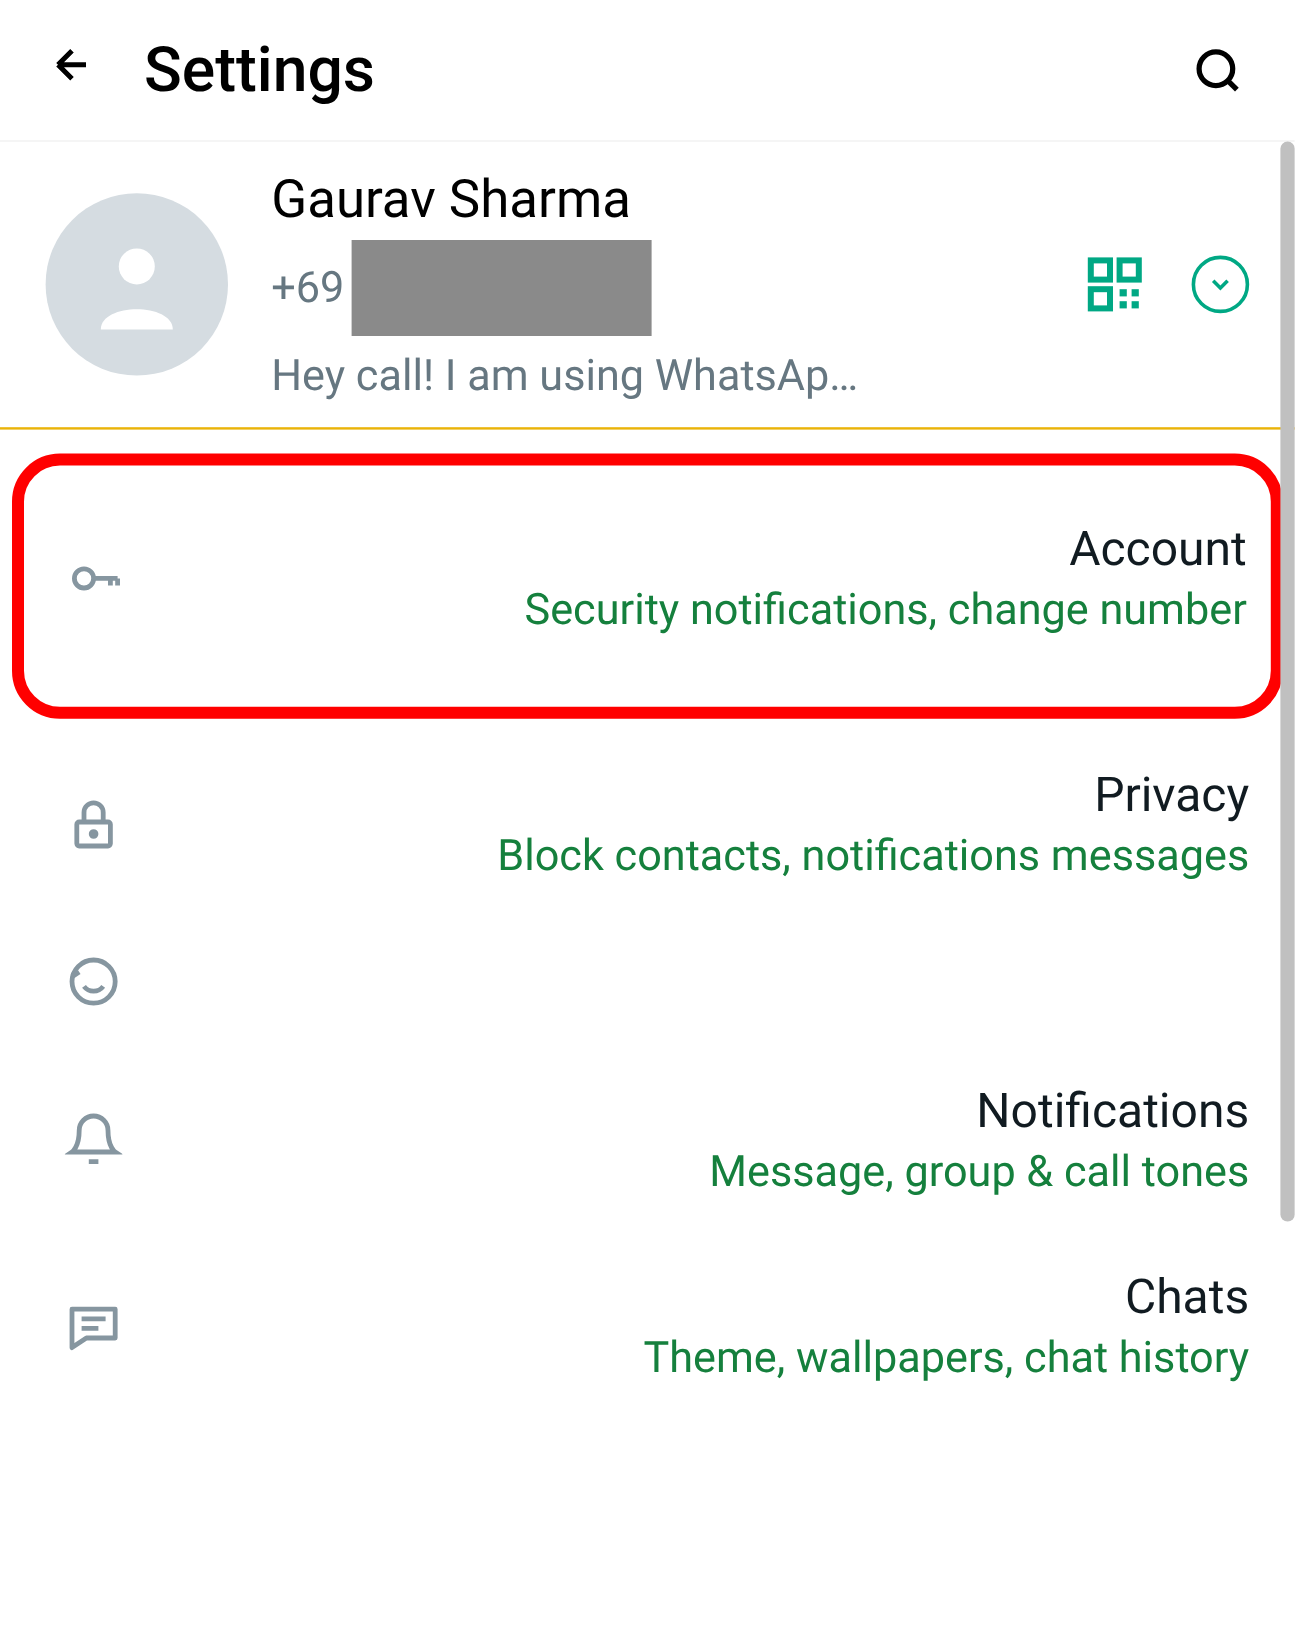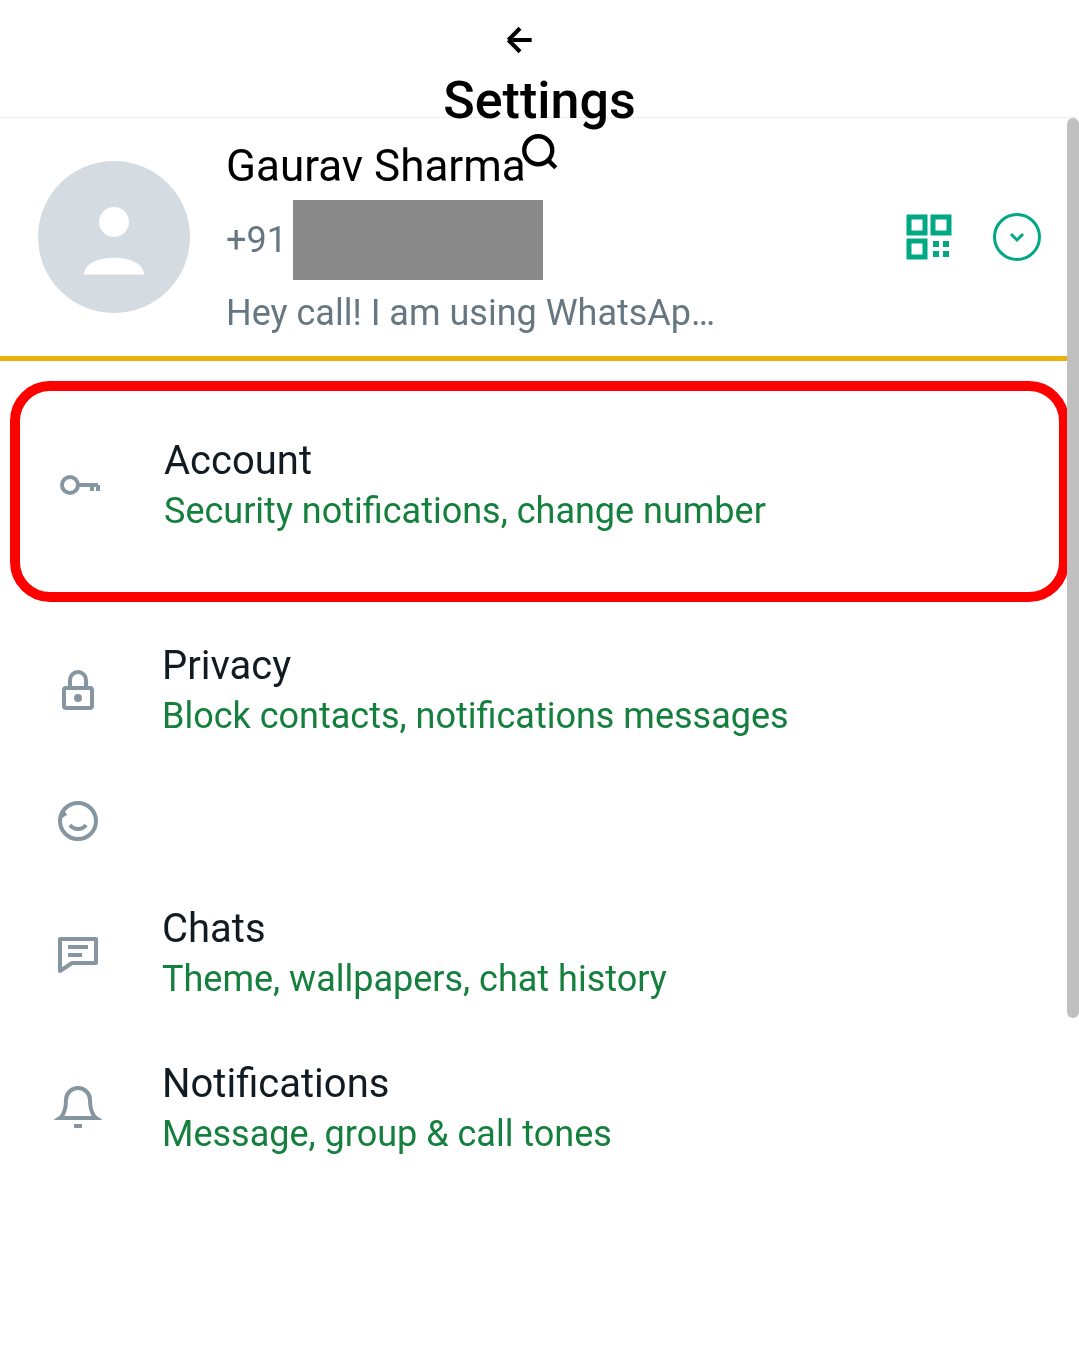--- a/index.html
+++ b/index.html
@@ -13,21 +13,20 @@
       width: 1079px;
       height: 1364px;
       position: relative;
     }
     .header {
       display: flex;
       align-items: center;
       padding: 20px 40px;
       height: 118px;
       border-bottom: 1px solid #eee;
-      flex-direction: column;
     }
     .back-arrow {
       font-size: 40px;
       color: #000;
       margin-right: 40px;
       cursor: pointer;
     }
     .header-title {
       font-size: 52px;
       font-weight: 500;
@@ -39,21 +38,21 @@
       height: 48px;
       cursor: pointer;
       display: flex;
       align-items: center;
       justify-content: center;
     }
     .profile-section {
       display: flex;
       align-items: center;
       padding: 22px 38px;
-      border-bottom: 5px solid #eab308;
+      border-bottom: 2px solid #eab308;
       cursor: pointer;
     }
     .avatar-placeholder {
       width: 152px;
       height: 152px;
       border-radius: 50%;
       background: #d5dce1;
       display: flex;
       align-items: center;
       justify-content: center;
@@ -142,20 +141,21 @@
       justify-content: center;
       color: #8696a0;
       flex-shrink: 0;
     }
     .setting-icon svg {
       width: 48px;
       height: 48px;
     }
     .setting-text {
       flex: 1;
+      text-align: right;
     }
     .setting-title {
       font-size: 40px;
       color: #111b21;
       margin-bottom: 6px;
     }
     .setting-subtitle {
       font-size: 36px;
       color: #15803d;
     }
@@ -190,21 +190,21 @@
 <div class="profile-section">
   <div class="avatar-placeholder">
     <svg viewBox="0 0 24 24">
       <circle cx="12" cy="8" r="4" fill="#fff"></circle>
       <path d="M4 22 C4 16, 20 16, 20 22 Z" fill="#fff"></path>
     </svg>
   </div>
   <div class="profile-info">
     <div class="profile-name">Gaurav Sharma</div>
     <div class="profile-phone-row">
-      <span class="profile-phone-prefix">+91</span>
+      <span class="profile-phone-prefix">+69</span>
       <div class="phone-redacted"></div>
     </div>
     <div class="profile-status">Hey call! I am using WhatsAp…</div>
   </div>
   <div class="profile-actions">
     <div class="qr-icon">
       <svg width="48" height="48" viewBox="0 0 24 24" fill="#00a884">
         <rect x="2" y="2" width="8" height="8" fill="none" stroke="#00a884" stroke-width="2.5"></rect>
         <rect x="14" y="2" width="8" height="8" fill="none" stroke="#00a884" stroke-width="2.5"></rect>
         <rect x="2" y="14" width="8" height="8" fill="none" stroke="#00a884" stroke-width="2.5"></rect>
@@ -256,38 +256,38 @@
         <circle cx="12" cy="12" r="9"></circle>
         <path d="M8 14s1.5 2 4 2 4-2 4-2"></path>
         <path d="M3 10 L6 8"></path>
       </svg>
     </div>
   </div>
 
   <div class="setting-item">
     <div class="setting-icon">
       <svg viewBox="0 0 24 24" fill="none" stroke="#8696a0" stroke-width="2">
+        <path d="M6 8a6 6 0 0112 0c0 7 3 9 3 9H3s3-2 3-9"></path>
+        <path d="M10 21h4"></path>
+      </svg>
+    </div>
+    <div class="setting-text">
+      <div class="setting-title">Notifications</div>
+      <div class="setting-subtitle">Message, group &amp; call tones</div>
+    </div>
+  </div>
+
+  <div class="setting-item">
+    <div class="setting-icon">
+      <svg viewBox="0 0 24 24" fill="none" stroke="#8696a0" stroke-width="2">
         <path d="M3 5 h18 v12 h-12 l-6 4 v-4 z" stroke-linejoin="round"></path>
         <line x1="7" y1="9" x2="17" y2="9"></line>
         <line x1="7" y1="13" x2="14" y2="13"></line>
       </svg>
     </div>
     <div class="setting-text">
       <div class="setting-title">Chats</div>
       <div class="setting-subtitle">Theme, wallpapers, chat history</div>
     </div>
   </div>
-
-  <div class="setting-item">
-    <div class="setting-icon">
-      <svg viewBox="0 0 24 24" fill="none" stroke="#8696a0" stroke-width="2">
-        <path d="M6 8a6 6 0 0112 0c0 7 3 9 3 9H3s3-2 3-9"></path>
-        <path d="M10 21h4"></path>
-      </svg>
-    </div>
-    <div class="setting-text">
-      <div class="setting-title">Notifications</div>
-      <div class="setting-subtitle">Message, group &amp; call tones</div>
-    </div>
-  </div>
 </div>
 
 <div class="scrollbar"></div>
 
 </body></html>

